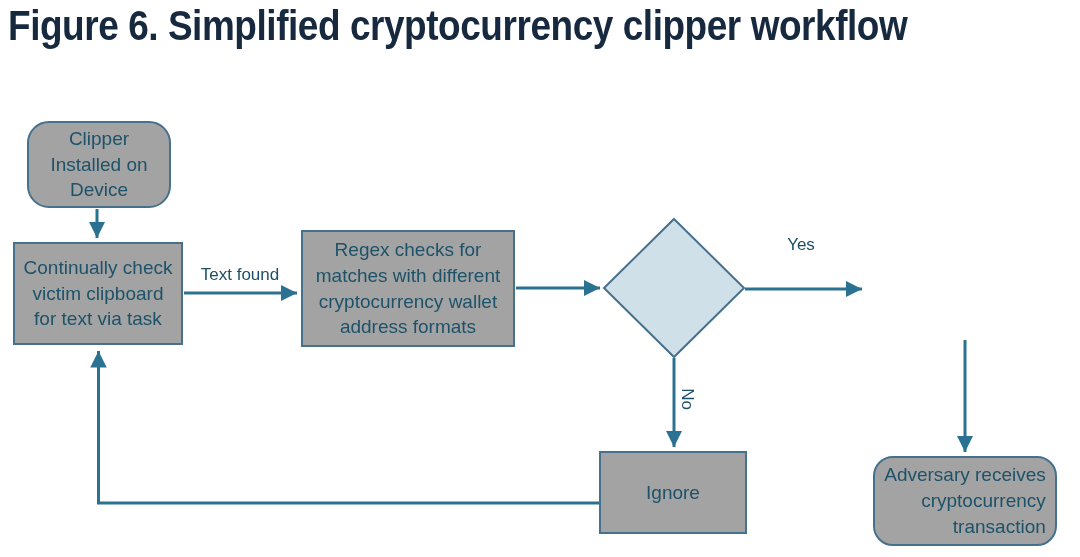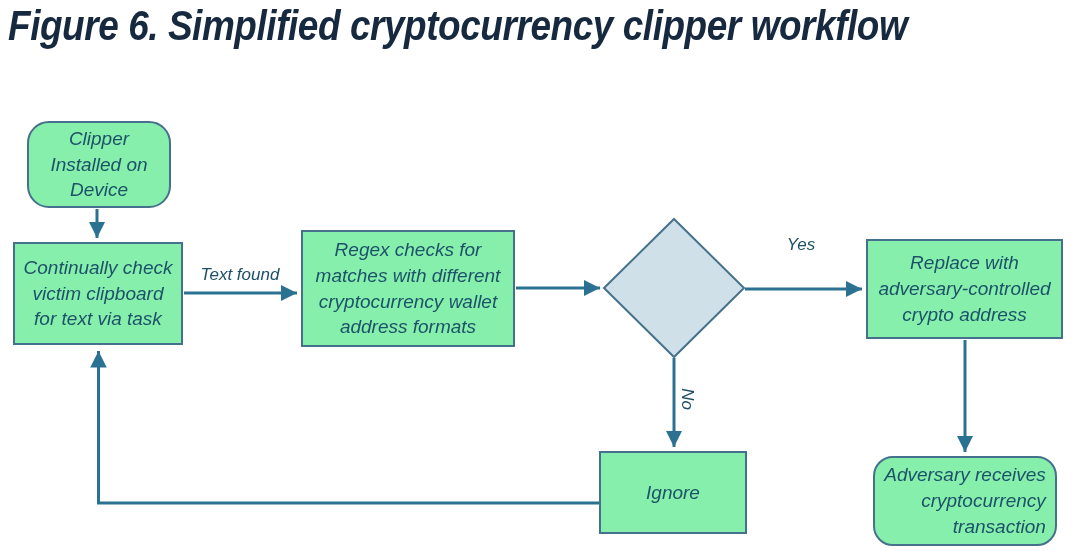--- a/index.html
+++ b/index.html
@@ -2,33 +2,32 @@
 <html><head>
 <meta charset="utf-8">
 <style>
   html,body{margin:0;padding:0;background:#ffffff;}
   .stage{
     position:relative;
     width:1080px;height:557px;
     background:#ffffff;
     font-family:"Liberation Sans", sans-serif;
     overflow:hidden;
-    font-style:italic;
   }
   .title{
     position:absolute;left:8px;top:2px;margin:0;
     font-size:42px;font-weight:700;color:#16293f;
     letter-spacing:-0.5px;white-space:nowrap;
     transform:scaleX(0.88);transform-origin:0 0;
   }
   .wires{position:absolute;left:0;top:0;}
   .wires path, .wires polygon{shape-rendering:geometricPrecision;}
   .node{
     position:absolute;
-    background:#86efac;
+    background:#a3a3a3;
     border:2px solid #46718d;
     color:#1d5269;
     display:flex;align-items:center;justify-content:center;
     text-align:center;
     font-size:19px;line-height:1.36;
     white-space:pre-line;
     box-sizing:border-box;
   }
   .rounded{border-radius:22px;}
   .diamond-label{
@@ -87,25 +86,20 @@
   </div>
 
   <div class="node" style="left:301px;top:230px;width:214px;height:117px;">
     <span>Regex checks for
 matches with different
 cryptocurrency wallet
 address formats</span>
   </div>
 
 
-  <div class="node" style="left:866px;top:239px;width:197px;height:100px;">
-    <span>Replace with
-adversary-controlled
-crypto address</span>
-  </div>
 
   <div class="node" style="left:599px;top:451px;width:148px;height:83px;">
     <span>Ignore</span>
   </div>
 
   <div class="node rounded" style="left:873px;top:456px;width:184px;height:90px;border-radius:20px;text-align:right;">
     <span>Adversary receives
 cryptocurrency
 transaction</span>
   </div>

